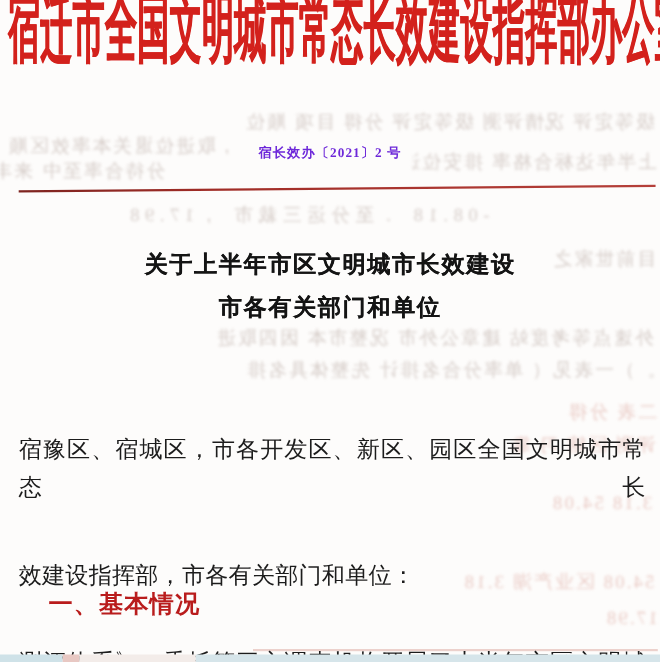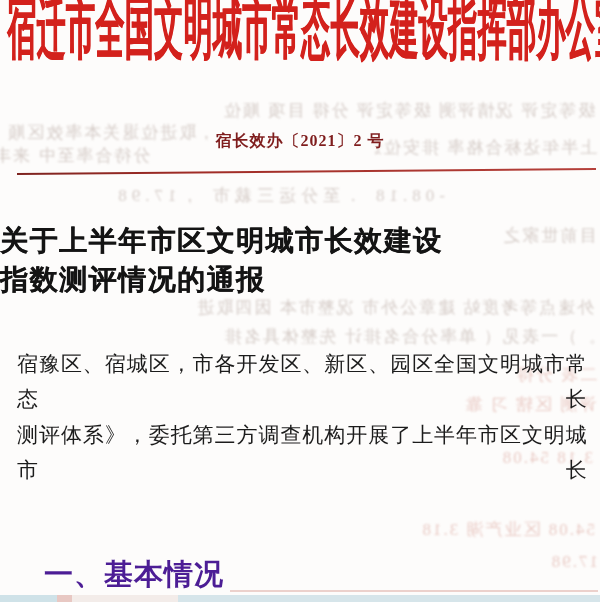--- a/index.html
+++ b/index.html
@@ -31,59 +31,59 @@
     white-space:nowrap;
     letter-spacing:0.4px;
     transform:scaleY(2.35);
     transform-origin:top left;
     text-shadow:0.6px 0 0 var(--header-red);
   }
   
   .doc-number{
     position:absolute;top:131px;left:0;width:100%;
     text-align:center;
-    font-size:16px;font-weight:600;
-    color:#7f1d1d;
+    font-size:12px;font-weight:600;
+    color:#6d28d9;
     letter-spacing:1px;
   }
   
   .red-rule{
     position:absolute;top:173px;left:17px;width:579px;height:2.4px;
     background:linear-gradient(to right,#7e2420,var(--rule-red) 30%,#b5403a);
     transform:rotate(-0.5deg);
     transform-origin:left center;
   }
   
   .title{
     position:absolute;top:221px;left:0;width:100%;
-    text-align:left;
-    font-size:28px;font-weight:bold;
+    text-align:center;
+    font-size:21px;font-weight:bold;
     line-height:39px;
     letter-spacing:1.5px;
     color:#141414;
     text-shadow:0.4px 0 0 #141414;
     font-family:Liberation Serif, serif;
   }
   
   .body-text{
     position:absolute;top:347px;left:17px;width:570px;
     font-size:21px;
     line-height:35.3px;
     color:var(--text-black);
     letter-spacing:0.2px;
   }
-  .bline{white-space:nowrap;}
+  .bline{white-space:nowrap;margin-top:44px;}
   .jline{text-align:justify;text-align-last:justify;white-space:normal;}
   .indent{text-indent:42px;}
   .section-heading{
-    position:absolute;top:555px;left:44px;
+    position:absolute;top:534px;left:44px;
     font-family:"Liberation Sans", sans-serif;
-    font-size:29px;font-weight:bold;
+    font-size:22px;font-weight:bold;
     letter-spacing:1px;
-    color:#4c1d95;
+    color:#b91c1c;
   }
   
   .ghost{
     position:absolute;
     font-size:17px;
     color:var(--ghost-gray);
     opacity:.55;
     filter:blur(1.3px);
     transform:scaleX(-1);
     white-space:nowrap;
@@ -142,25 +142,26 @@
   <div class="pink-line"></div>
 
   <div class="masthead">宿迁市全国文明城市常态长效建设指挥部办公室</div>
 
   <div class="doc-number">宿长效办〔2021〕2 号</div>
 
   <div class="red-rule"></div>
 
   <div class="title">
     <div>关于上半年市区文明城市长效建设</div>
-    <div>指数测评情况的通报</div>
+    <div>市各有关部门和单位</div>
   </div>
 
   <div class="body-text">
     <div class="bline jline">宿豫区、宿城区，市各开发区、新区、园区全国文明城市常态长</div>
+    <div class="bline">效建设指挥部，市各有关部门和单位：</div>
     <div class="bline jline">测评体系》，委托第三方调查机构开展了上半年市区文明城市长</div>
 
   </div>
 
   <div class="section-heading">一、基本情况</div>
 
   <div class="bottom-strip">
     <div class="seg1"></div>
     <div class="seg2"></div>
     <div class="seg3"></div>

